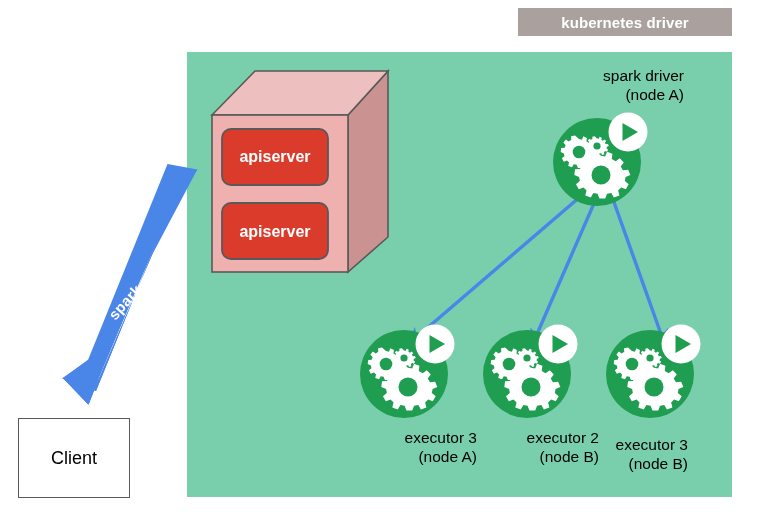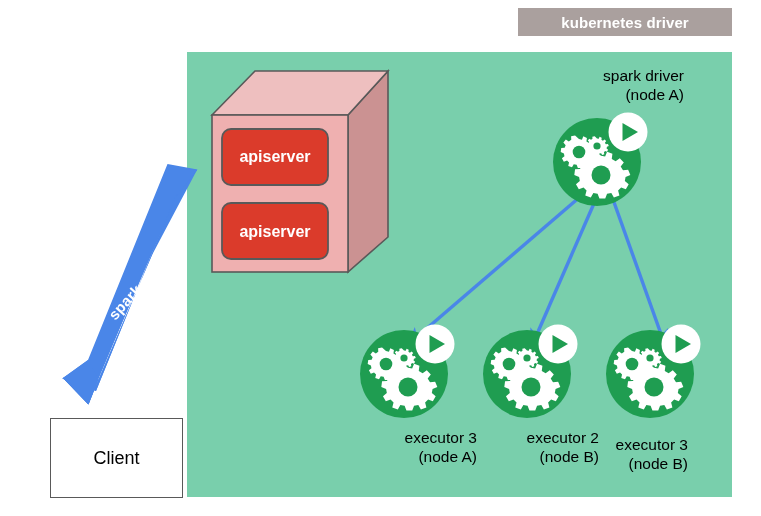--- a/index.html
+++ b/index.html
@@ -57,29 +57,28 @@
     font-size: 15px;
     font-weight: bold;
     letter-spacing: 0.1px;
     font-family: "Liberation Sans", sans-serif;
   }
 
   .client-box {
     position: absolute;
     left: 18px;
     top: 418px;
-    width: 133px;
+    width: 112px;
     height: 80px;
     background: #ffffff;
     border: 1.4px solid #595959;
     box-sizing: border-box;
     display: flex;
     align-items: center;
     justify-content: center;
-    margin-left: 32px;
   }
   .client-box span {
     font-size: 18px;
     color: #000000;
     font-family: "Liberation Sans", sans-serif;
   }
 
   .box-label {
     position: absolute;
     color: #ffffff;

